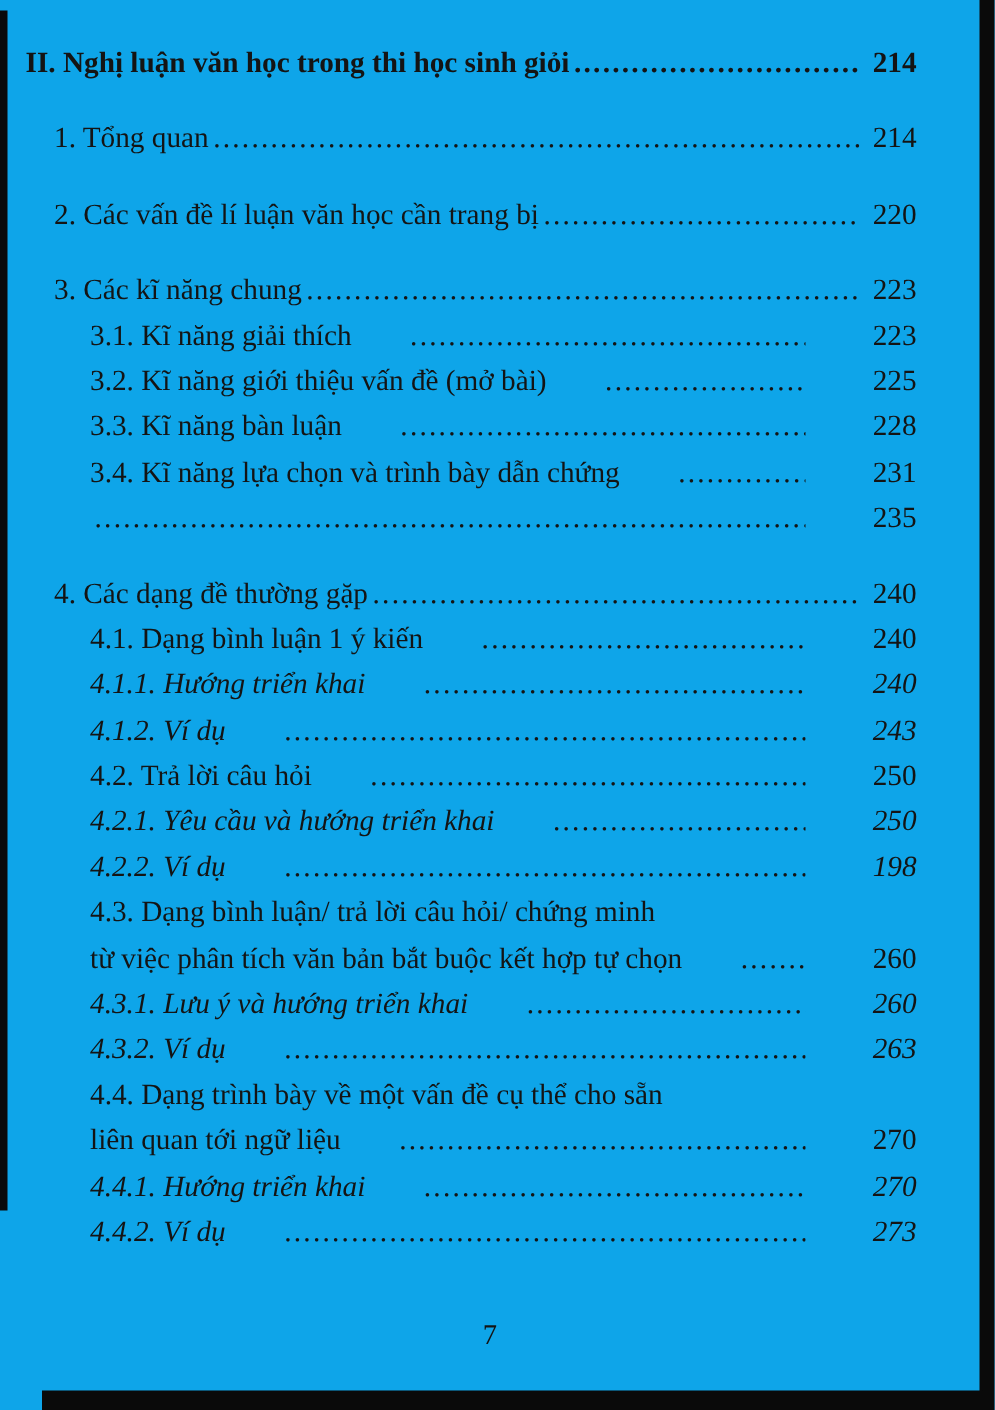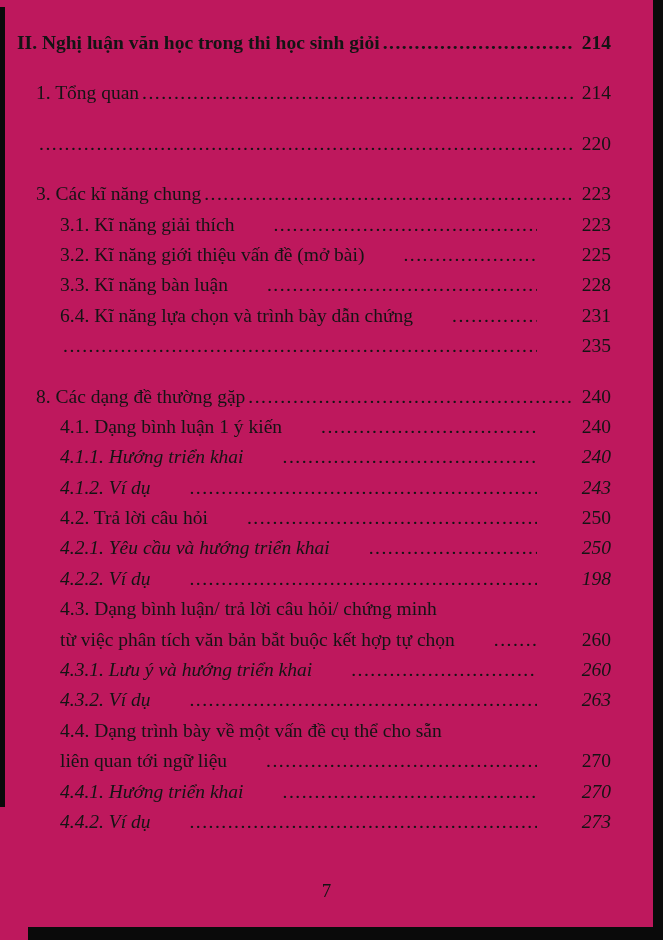--- a/index.html
+++ b/index.html
@@ -6,21 +6,21 @@
   body {
     width: 663px; height: 940px;
     background: #f6f6f4;
     position: relative;
     font-family: "Liberation Serif", "DejaVu Serif", serif;
     color: #141414;
     overflow: hidden;
   }
   .page {
     position: absolute; inset: 0;
-    background: #be185d;
+    background: #0ea5e9;
   }
   
   .edge-right {
     position: absolute; top: 0; right: 0;
     width: 10px; height: 100%;
     background: #0a0a0a;
   }
   .edge-left {
     position: absolute; top: 7px; left: 0;
     width: 5px; height: 800px;
@@ -83,20 +83,21 @@
     <span class="toc-text">II. Nghị luận văn học trong thi học sinh giỏi</span>
     <span class="dots"></span>
     <span class="toc-page">214</span>
   </div>
       <div class="toc-row indent-1">
     <span class="toc-text">1. Tổng quan </span>
     <span class="dots"></span>
     <span class="toc-page">214</span>
   </div>
       <div class="toc-row indent-1">
+    <span class="toc-text">2. Các vấn đề lí luận văn học cần trang bị </span>
     <span class="dots"></span>
     <span class="toc-page">220</span>
   </div>
       <div class="toc-row indent-1">
     <span class="toc-text">3. Các kĩ năng chung</span>
     <span class="dots"></span>
     <span class="toc-page">223</span>
   </div>
       <div class="toc-row indent-2">
     <span class="toc-text">3.1. Kĩ năng giải thích </span>
@@ -107,30 +108,30 @@
     <span class="toc-text">3.2. Kĩ năng giới thiệu vấn đề (mở bài)</span>
     <span class="dots"></span>
     <span class="toc-page">225</span>
   </div>
       <div class="toc-row indent-2">
     <span class="toc-text">3.3. Kĩ năng bàn luận</span>
     <span class="dots"></span>
     <span class="toc-page">228</span>
   </div>
       <div class="toc-row indent-2">
-    <span class="toc-text">6.4. Kĩ năng lựa chọn và trình bày dẫn chứng</span>
+    <span class="toc-text">3.4. Kĩ năng lựa chọn và trình bày dẫn chứng</span>
     <span class="dots"></span>
     <span class="toc-page">231</span>
   </div>
       <div class="toc-row indent-2">
     <span class="dots"></span>
     <span class="toc-page">235</span>
   </div>
       <div class="toc-row indent-1">
-    <span class="toc-text">8. Các dạng đề thường gặp</span>
+    <span class="toc-text">4. Các dạng đề thường gặp</span>
     <span class="dots"></span>
     <span class="toc-page">240</span>
   </div>
       <div class="toc-row indent-2">
     <span class="toc-text">4.1. Dạng bình luận 1 ý kiến </span>
     <span class="dots"></span>
     <span class="toc-page">240</span>
   </div>
       <div class="toc-row indent-2 italic">
     <span class="toc-text">4.1.1. Hướng triển khai </span>

